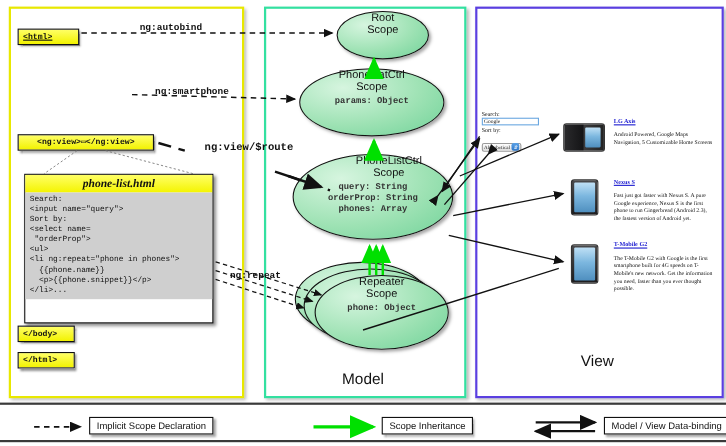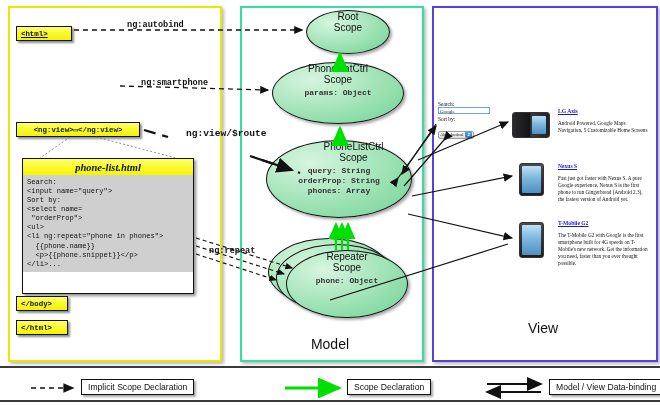--- a/index.html
+++ b/index.html
@@ -221,17 +221,17 @@
           <path d="M0,0 L8,3.5 L0,7 Z" fill="#111"></path>
         </marker>
       </defs>
       <path d="M10,18 L52,18" stroke="#111" stroke-width="1.6" stroke-dasharray="5,4" fill="none" marker-end="url(#lk)"></path>
       <path d="M264,18 L318,18" stroke="#00e000" stroke-width="3" fill="none" marker-end="url(#lg)"></path>
       <path d="M466,14 L520,14" stroke="#111" stroke-width="2" fill="none" marker-end="url(#lk2)"></path>
       <path d="M520,22 L466,22" stroke="#111" stroke-width="2" fill="none" marker-end="url(#lk2)"></path>
     </svg>
 
     <div class="legend-box" style="left:60px;top:9px;">Implicit Scope Declaration</div>
-    <div class="legend-box" style="left:326px;top:9px;">Scope Declaration</div>
+    <div class="legend-box" style="left:326px;top:9px;">Scope Inheritance</div>
     <div class="legend-box" style="left:528px;top:9px;">Model / View Data-binding</div>
   </div>
 
 </div>
 
 </body></html>

